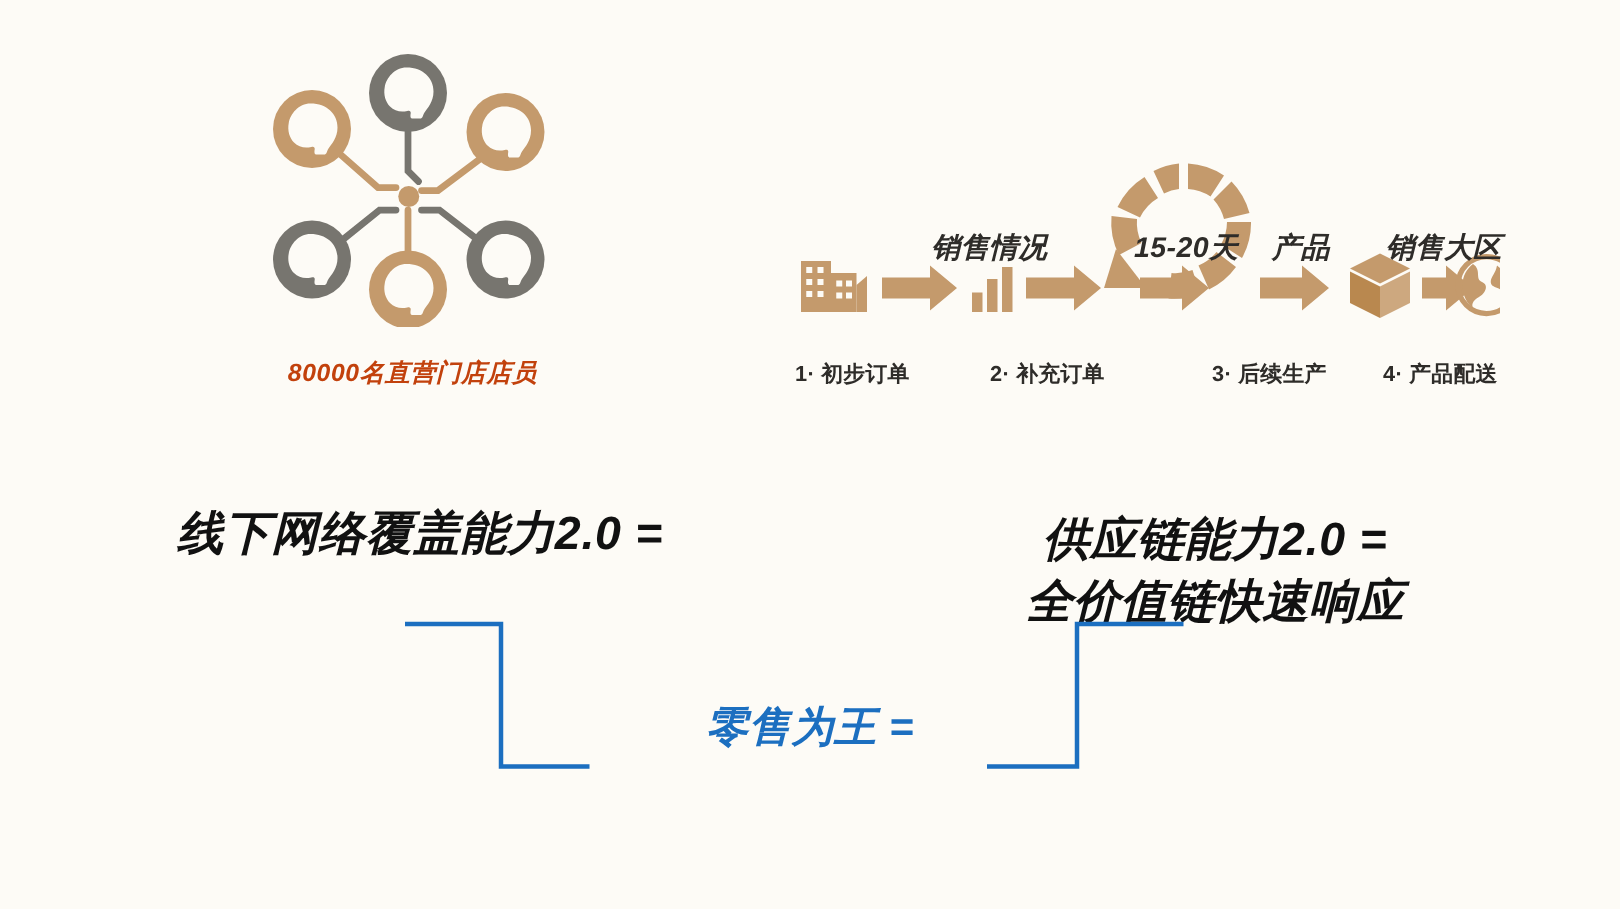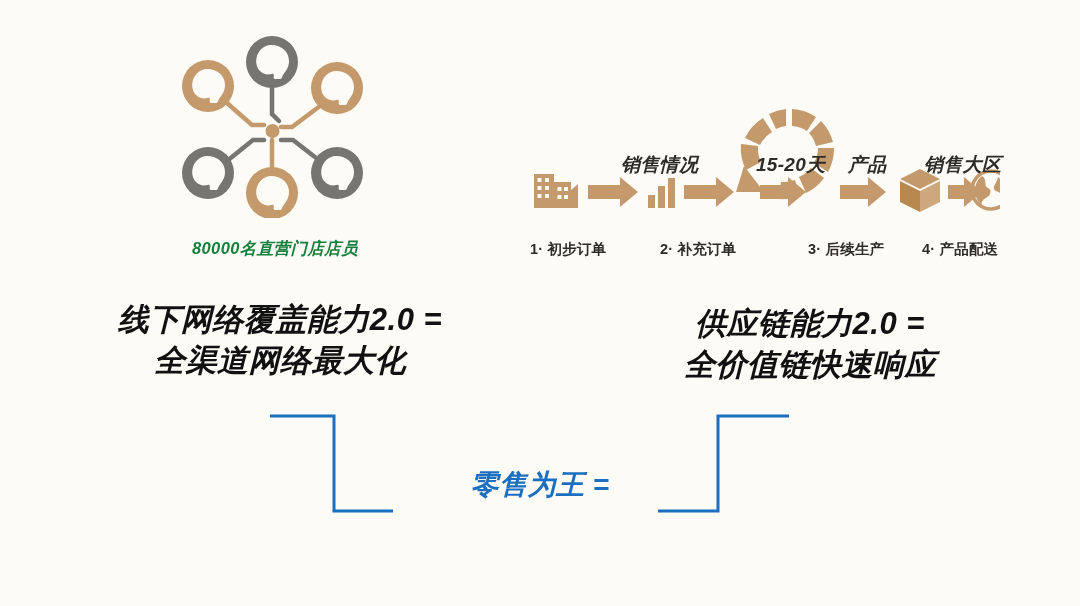--- a/index.html
+++ b/index.html
@@ -31,21 +31,21 @@
   }
   #network-caption {
     position: absolute;
     left: 60px;
     top: 238px;
     width: 430px;
     text-align: center;
     font-size: 16.5px;
     font-weight: bold;
     font-style: italic;
-    color: #15803d;
+    color: #c2410c;
     letter-spacing: 0.4px;
     white-space: nowrap;
   }
 
   
   #supplychain-graphic {
     position: absolute;
     left: 520px;
     top: 100px;
     width: 480px;
@@ -80,20 +80,21 @@
   .headline {
     position: absolute;
     text-align: center;
     font-size: 31px;
     font-weight: bold;
     font-style: italic;
     color: #111111;
     line-height: 1.32;
     letter-spacing: 0.5px;
     white-space: nowrap;
+    margin-top: 36px;
   }
   #headline-left {
     left: 20px;
     top: 300px;
     width: 520px;
   }
   #headline-right {
     left: 560px;
     top: 304px;
     width: 500px;
@@ -277,21 +278,20 @@
 
   <div id="sc-steps">
     <div class="sc-step" style="left:0px; top:0px;">1· 初步订单</div>
     <div class="sc-step" style="left:130px; top:0px;">2· 补充订单</div>
     <div class="sc-step" style="left:278px; top:0px;">3· 后续生产</div>
     <div class="sc-step" style="left:392px; top:0px;">4· 产品配送</div>
   </div>
 
   <div id="headline-left" class="headline">
     <div>线下网络覆盖能力2.0 =</div>
-    <div>全渠道网络最大化</div>
   </div>
 
   <div id="headline-right" class="headline">
     <div>供应链能力2.0 =</div>
     <div>全价值链快速响应</div>
   </div>
 
   <svg id="connector-bracket" viewBox="0 0 560 130" xmlns="http://www.w3.org/2000/svg">
     <g fill="none" stroke="#1c6fc0" stroke-width="3">
 

